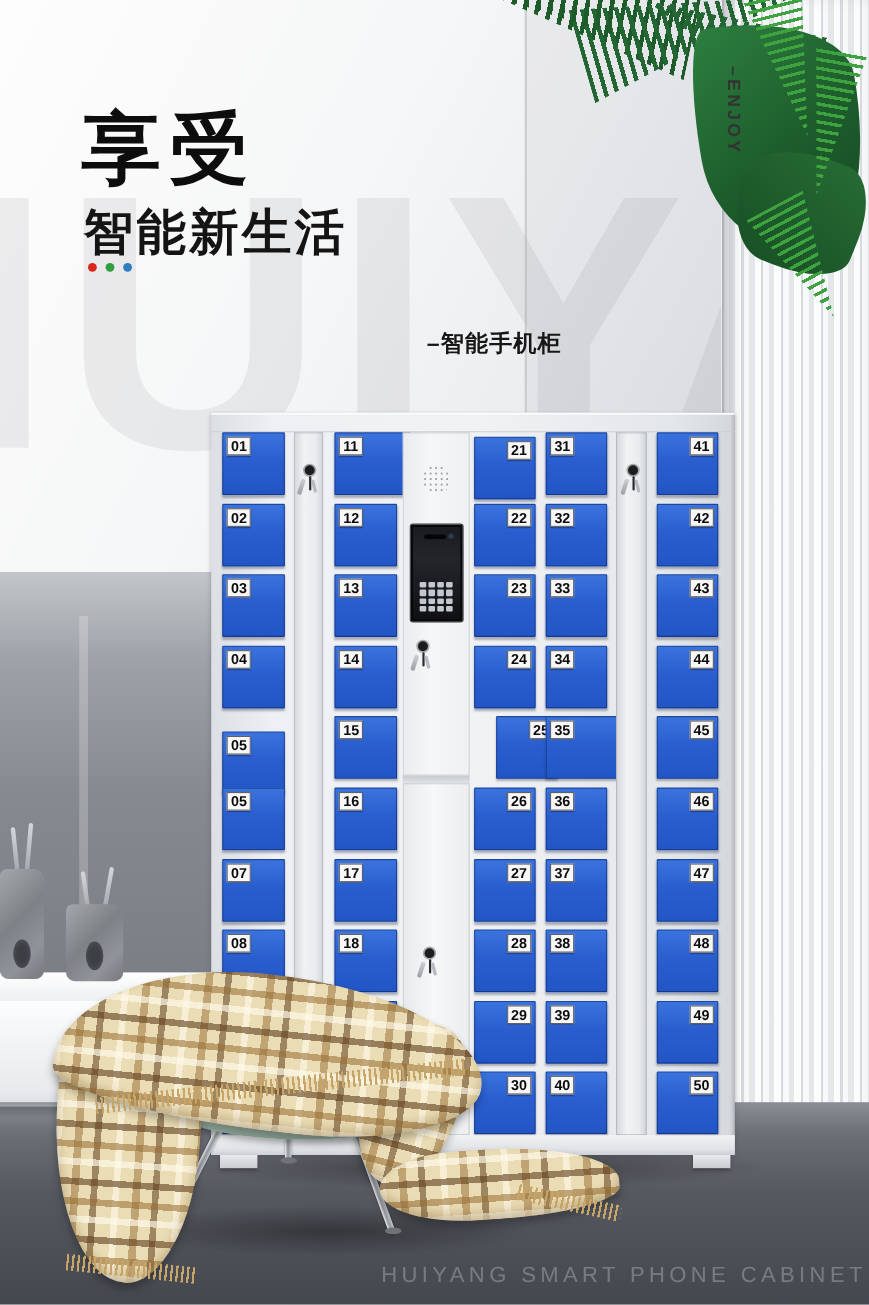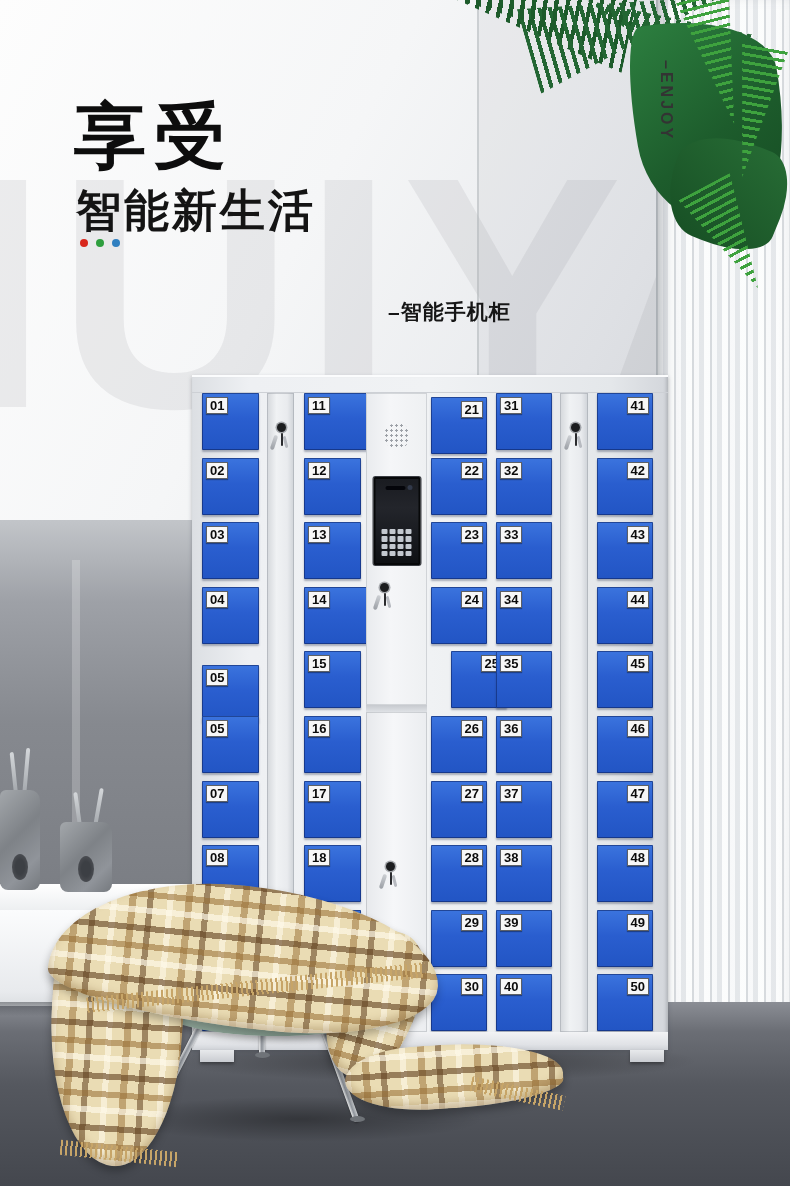--- a/index.html
+++ b/index.html
@@ -252,21 +252,21 @@
       <div class="col" style="left:112px; width:57px">
           <div class="door" style="top: 0px; padding-left: 12px;">
             <span class="door-num side-left">11</span>
           </div>
           <div class="door" style="top: 65px; text-decoration: underline;">
             <span class="door-num side-left">12</span>
           </div>
           <div class="door" style="top: 129px;">
             <span class="door-num side-left">13</span>
           </div>
-          <div class="door" style="top: 194px; padding-left: 46px;">
+          <div class="door" style="top: 194px;">
             <span class="door-num side-left">14</span>
           </div>
           <div class="door" style="top: 258px;">
             <span class="door-num side-left">15</span>
           </div>
           <div class="door" style="top: 323px;">
             <span class="door-num side-left">16</span>
           </div>
           <div class="door" style="top: 388px;">
             <span class="door-num side-left">17</span>
@@ -363,21 +363,21 @@
           </div>
           <div class="door" style="top: 65px;">
             <span class="door-num side-left">32</span>
           </div>
           <div class="door" style="top: 129px;">
             <span class="door-num side-left">33</span>
           </div>
           <div class="door" style="top: 194px;">
             <span class="door-num side-left">34</span>
           </div>
-          <div class="door" style="top: 258px;">
+          <div class="door" style="top: 258px; padding-left: 32px;">
             <span class="door-num side-left">35</span>
           </div>
           <div class="door" style="top: 323px;">
             <span class="door-num side-left">36</span>
           </div>
           <div class="door" style="top: 388px;">
             <span class="door-num side-left">37</span>
           </div>
           <div class="door" style="top: 452px;">
             <span class="door-num side-left">38</span>
@@ -441,20 +441,21 @@
   <div class="abs console-top"></div>
   <div class="abs console-front"></div>
   <div class="abs console-shadow"></div>
   <div class="abs stick" style="left:12px; top:752px; height:46px; transform:rotate(-6deg)"></div>
   <div class="abs stick" style="left:24px; top:748px; height:52px; transform:rotate(5deg)"></div>
   <div class="abs stick" style="left:76px; top:792px; height:40px; transform:rotate(-8deg)"></div>
   <div class="abs stick" style="left:96px; top:788px; height:44px; transform:rotate(10deg)"></div>
   <div class="abs vase" style="left:0; top:790px; width:40px; height:100px"></div>
   <div class="abs vase" style="left:60px; top:822px; width:52px; height:70px"></div>
 
+  <div class="abs floor-mark">HUIYANG SMART PHONE CABINET</div>
 
   <div class="abs bench-shadow"></div>
   <div class="abs leg" style="left:174px; top:1014px; height:112px; transform:rotate(27deg)"></div>
   <div class="abs leg" style="left:335px; top:1013px; height:112px; transform:rotate(-20deg)"></div>
   <div class="abs leg" style="left:259px; top:1026px; height:30px"></div>
   <div class="abs leg" style="left:138px; top:1040px; height:22px; transform:rotate(14deg)"></div>
   <div class="abs foot-cap" style="left:140px; top:1122px"></div>
   <div class="abs foot-cap" style="left:350px; top:1116px"></div>
   <div class="abs foot-cap" style="left:255px; top:1052px"></div>
   <div class="abs seat-base"></div>

